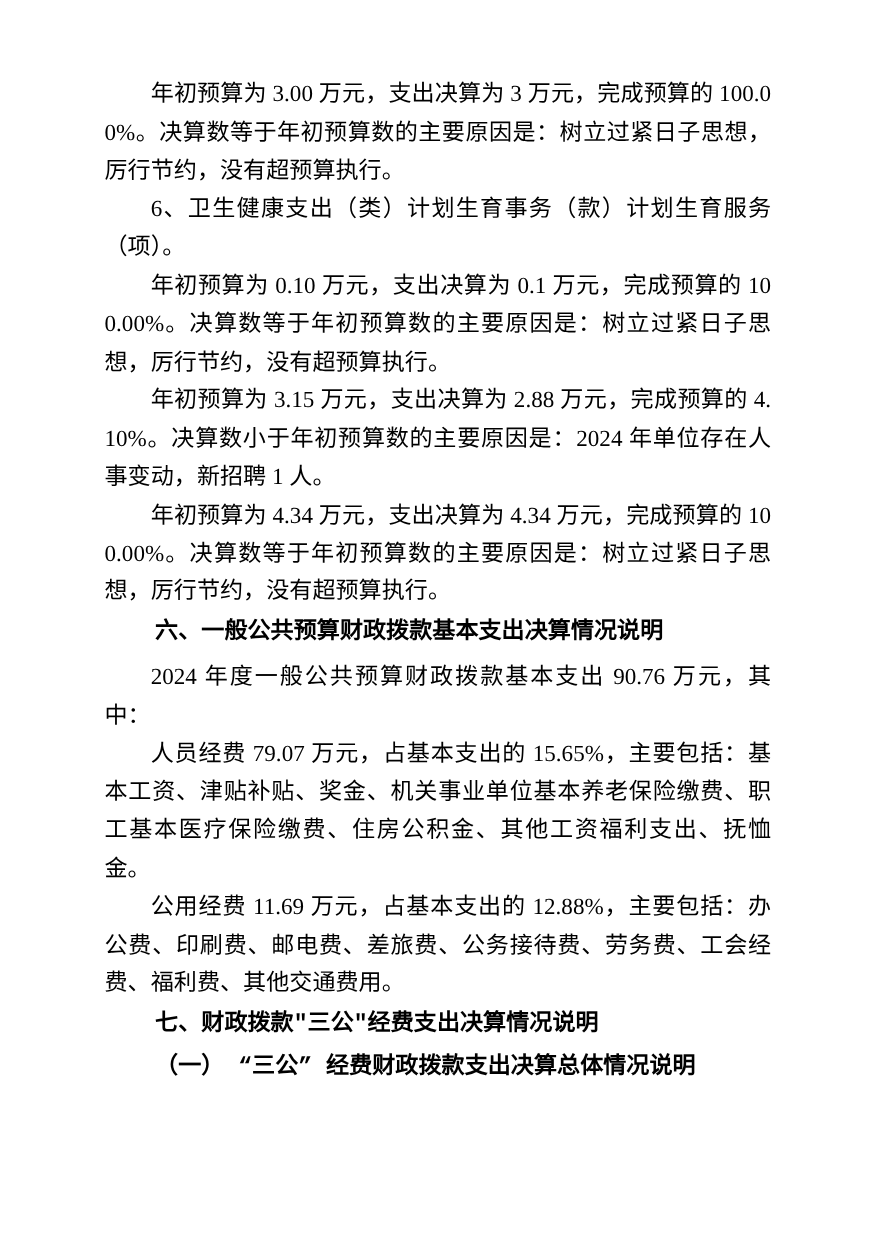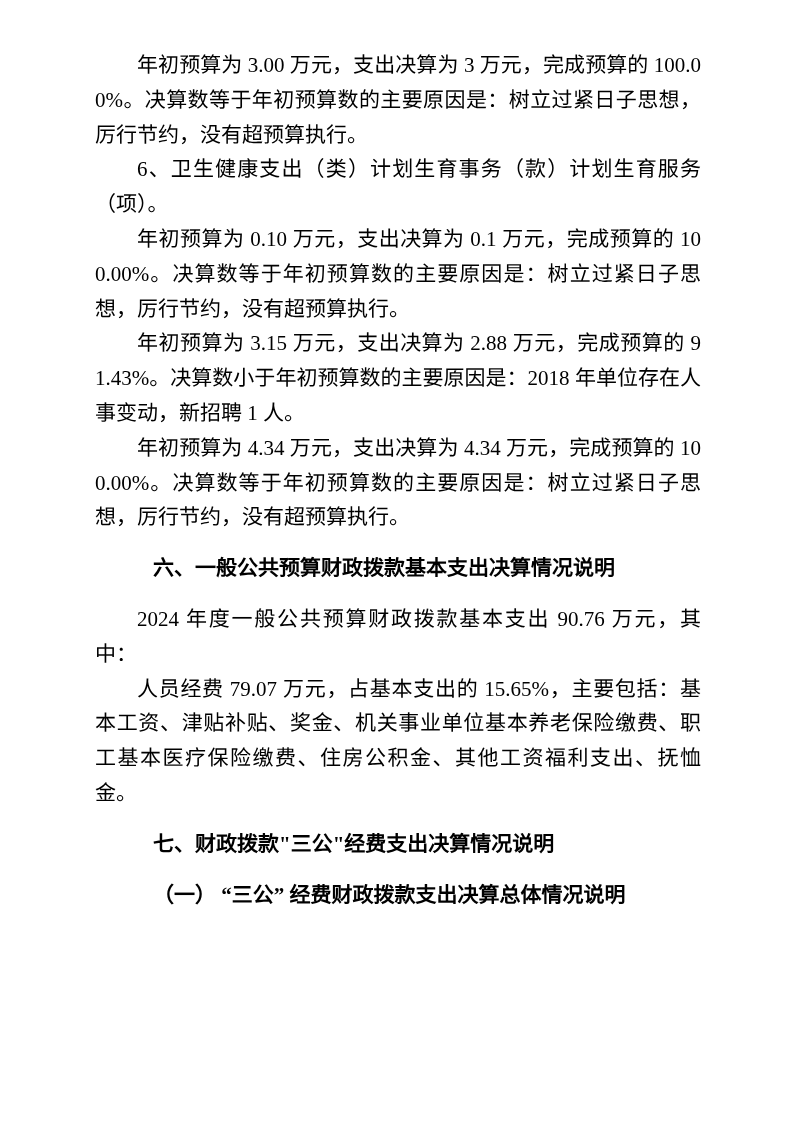--- a/index.html
+++ b/index.html
@@ -6,52 +6,53 @@
     margin: 0;
     padding: 0;
     background: #ffffff;
   }
   .page {
     position: relative;
     width: 793px;
     height: 1122px;
     background: #ffffff;
     box-sizing: border-box;
-    padding: 48px 92px 0 95px;
+    padding: 68px 92px 0 95px;
     overflow: hidden;
   }
   .para {
     margin: 0;
     font-family: "Liberation Serif", "DejaVu Serif", serif;
     font-size: 21px;
     line-height: 34.8px;
     color: #000000;
     text-indent: 2em;
     text-align: justify;
     text-justify: inter-ideograph;
     word-break: break-all;
   }
   .heading {
-    margin: 16px;
-    font-family: Liberation Serif, serif;
+    margin: 4px;
+    font-family: Liberation Mono, monospace;
     font-size: 21px;
     line-height: 34.8px;
     color: #000000;
     font-weight: bold;
     text-indent: 2em;
     text-align: left;
   }
 </style>
 </head>
 <body>
 
 <div class="page">
   <p class="para">年初预算为 3.00 万元，支出决算为 3 万元，完成预算的 100.00%。决算数等于年初预算数的主要原因是：树立过紧日子思想，厉行节约，没有超预算执行。</p>
   <p class="para">6、卫生健康支出（类）计划生育事务（款）计划生育服务（项）。</p>
   <p class="para">年初预算为 0.10 万元，支出决算为 0.1 万元，完成预算的 100.00%。决算数等于年初预算数的主要原因是：树立过紧日子思想，厉行节约，没有超预算执行。</p>
-  <p class="para">年初预算为 3.15 万元，支出决算为 2.88 万元，完成预算的 91.43%。决算数小于年初预算数的主要原因是：2018 年单位存在人事变动，新招聘 1 人。</p>
+  <p class="para">年初预算为 3.15 万元，支出决算为 2.88 万元，完成预算的 4.10%。决算数小于年初预算数的主要原因是：2024 年单位存在人事变动，新招聘 1 人。</p>
   <p class="para">年初预算为 4.34 万元，支出决算为 4.34 万元，完成预算的 100.00%。决算数等于年初预算数的主要原因是：树立过紧日子思想，厉行节约，没有超预算执行。</p>
   <p class="heading">六、一般公共预算财政拨款基本支出决算情况说明</p>
   <p class="para">2024 年度一般公共预算财政拨款基本支出 90.76 万元，其中：</p>
   <p class="para">人员经费 79.07 万元，占基本支出的 15.65%，主要包括：基本工资、津贴补贴、奖金、机关事业单位基本养老保险缴费、职工基本医疗保险缴费、住房公积金、其他工资福利支出、抚恤金。</p>
+  <p class="para">公用经费 11.69 万元，占基本支出的 12.88%，主要包括：办公费、印刷费、邮电费、差旅费、公务接待费、劳务费、工会经费、福利费、其他交通费用。</p>
   <p class="heading">七、财政拨款"三公"经费支出决算情况说明</p>
   <p class="heading">（一） “三公” 经费财政拨款支出决算总体情况说明</p>
 </div>
 
 </body></html>

